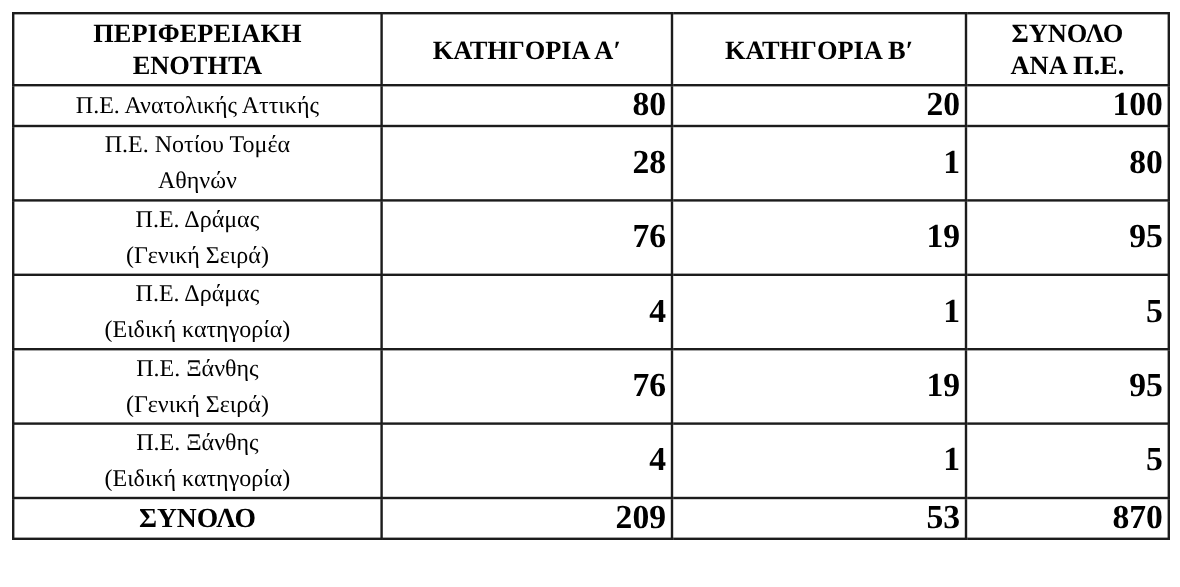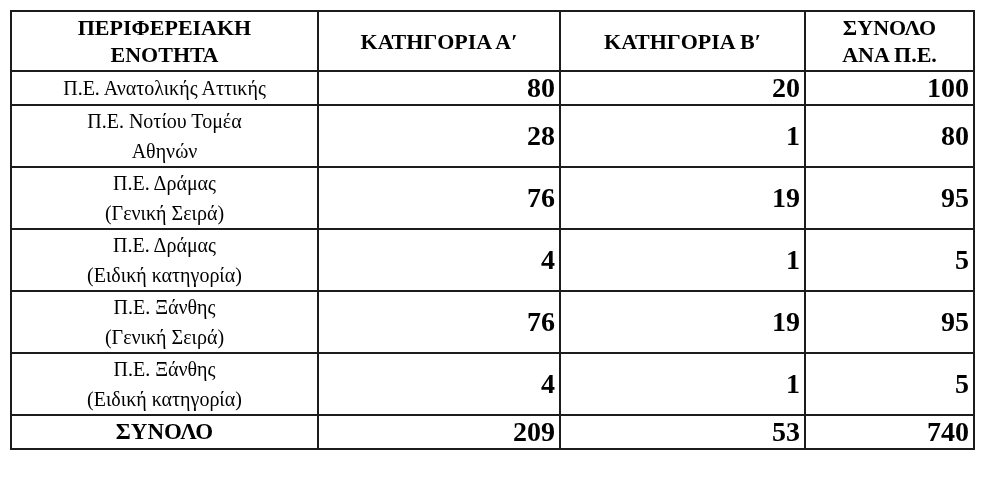--- a/index.html
+++ b/index.html
@@ -113,17 +113,17 @@
         <td class="name-cell">Π.Ε. Ξάνθης
 (Ειδική κατηγορία)</td>
         <td class="num-cell">4</td>
         <td class="num-cell">1</td>
         <td class="num-cell">5</td>
       </tr>
       <tr class="footer-row">
         <td class="name-cell">ΣΥΝΟΛΟ</td>
         <td class="num-cell">209</td>
         <td class="num-cell">53</td>
-        <td class="num-cell">740</td>
+        <td class="num-cell">870</td>
       </tr>
     </tbody>
   </table>
 </div>
 
 </body></html>

